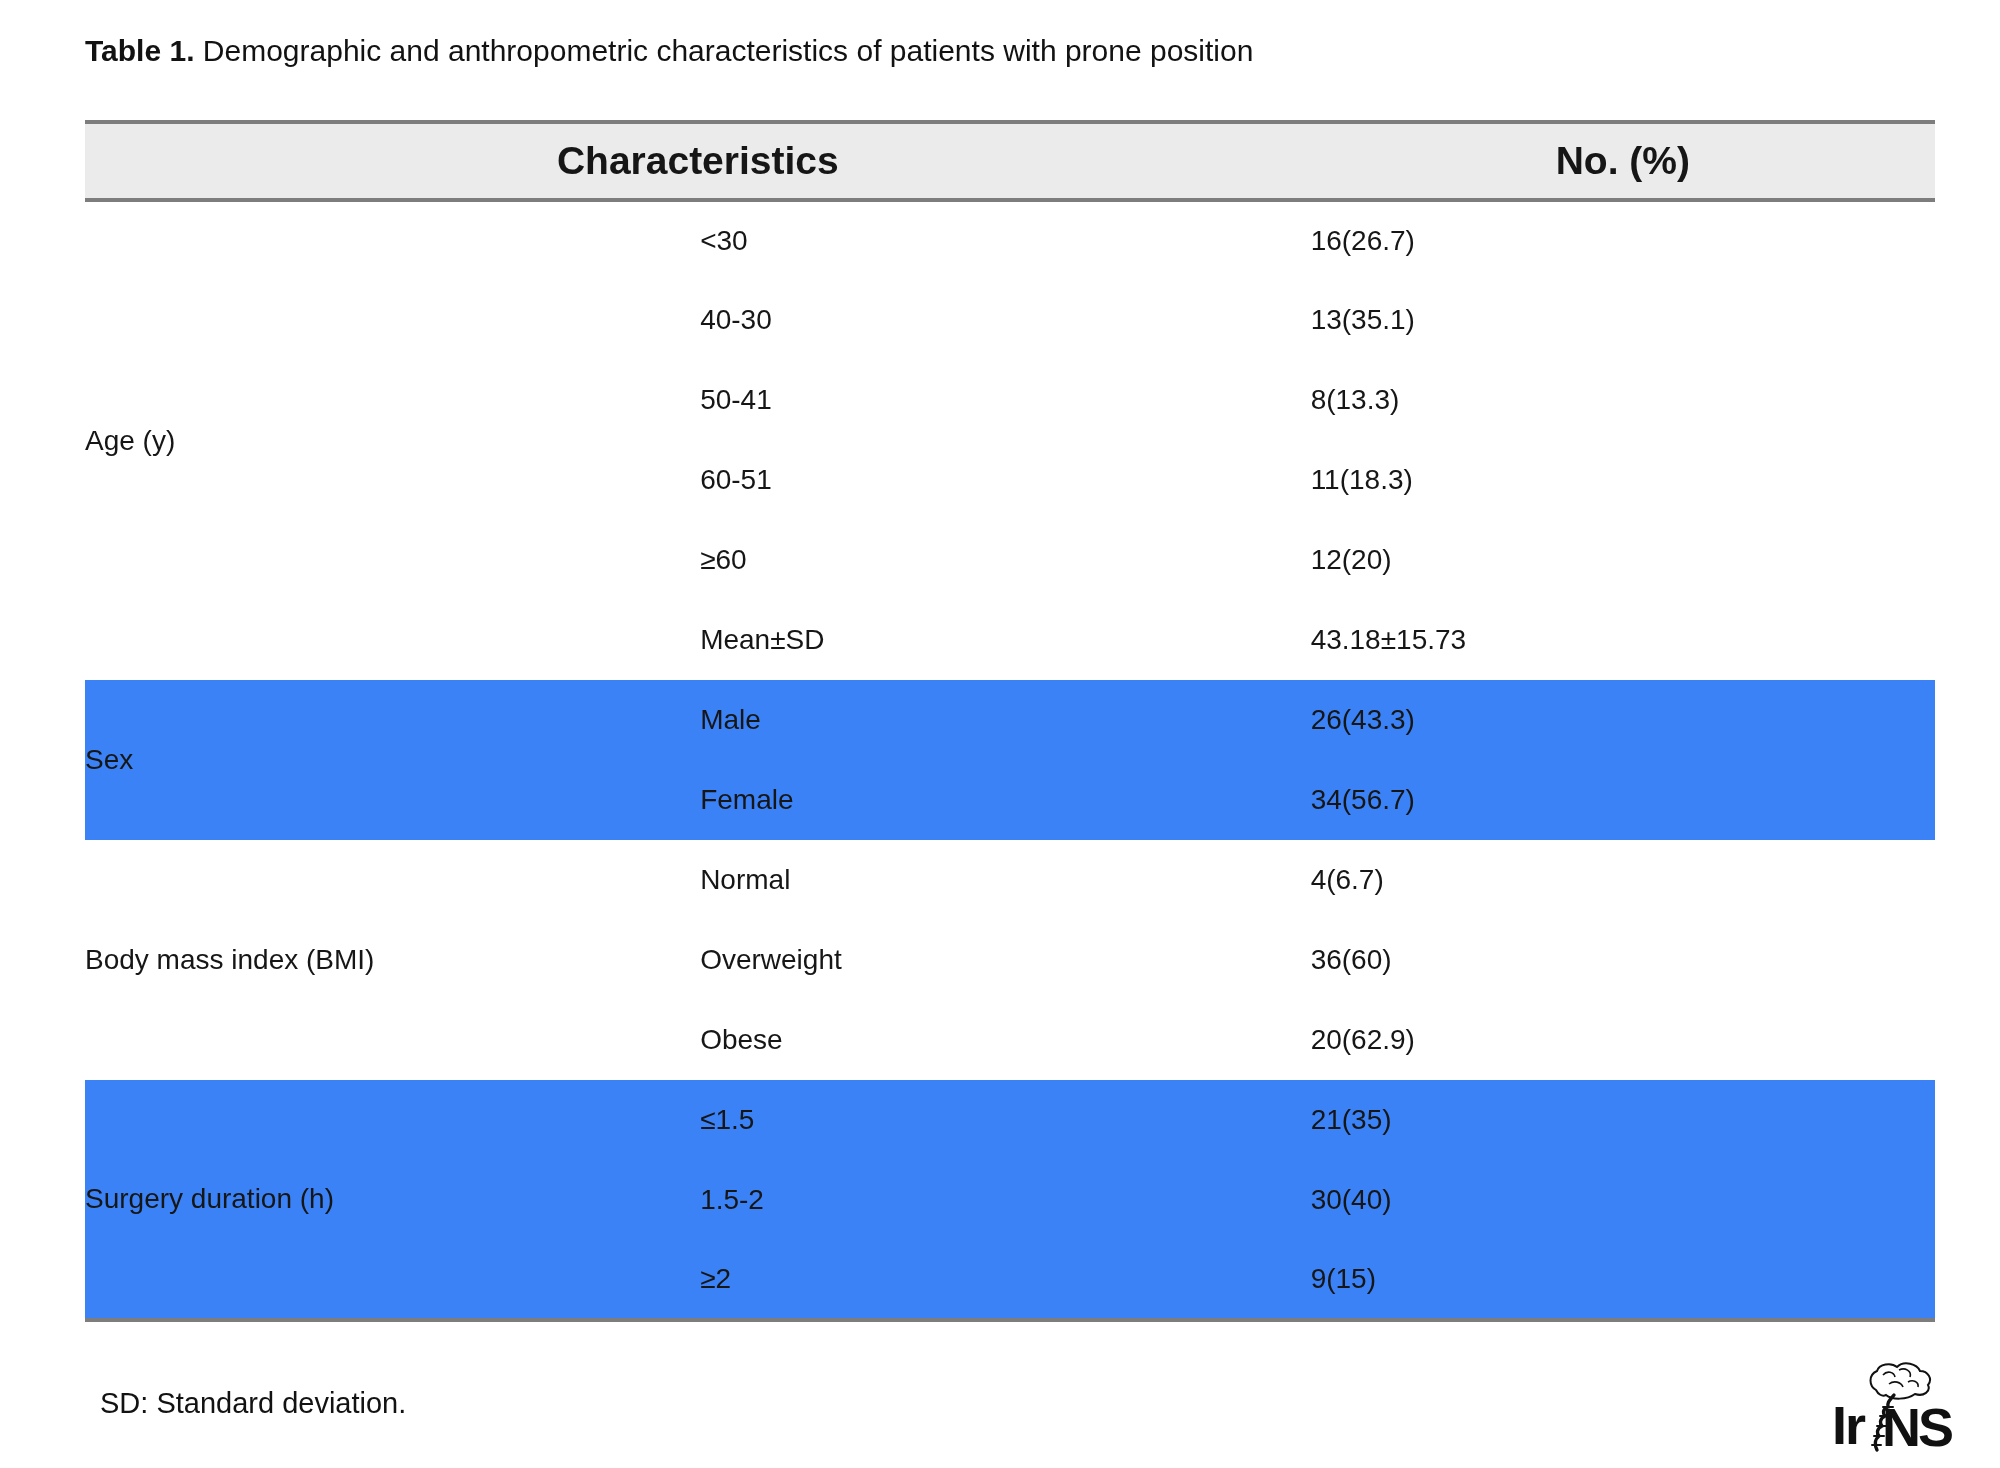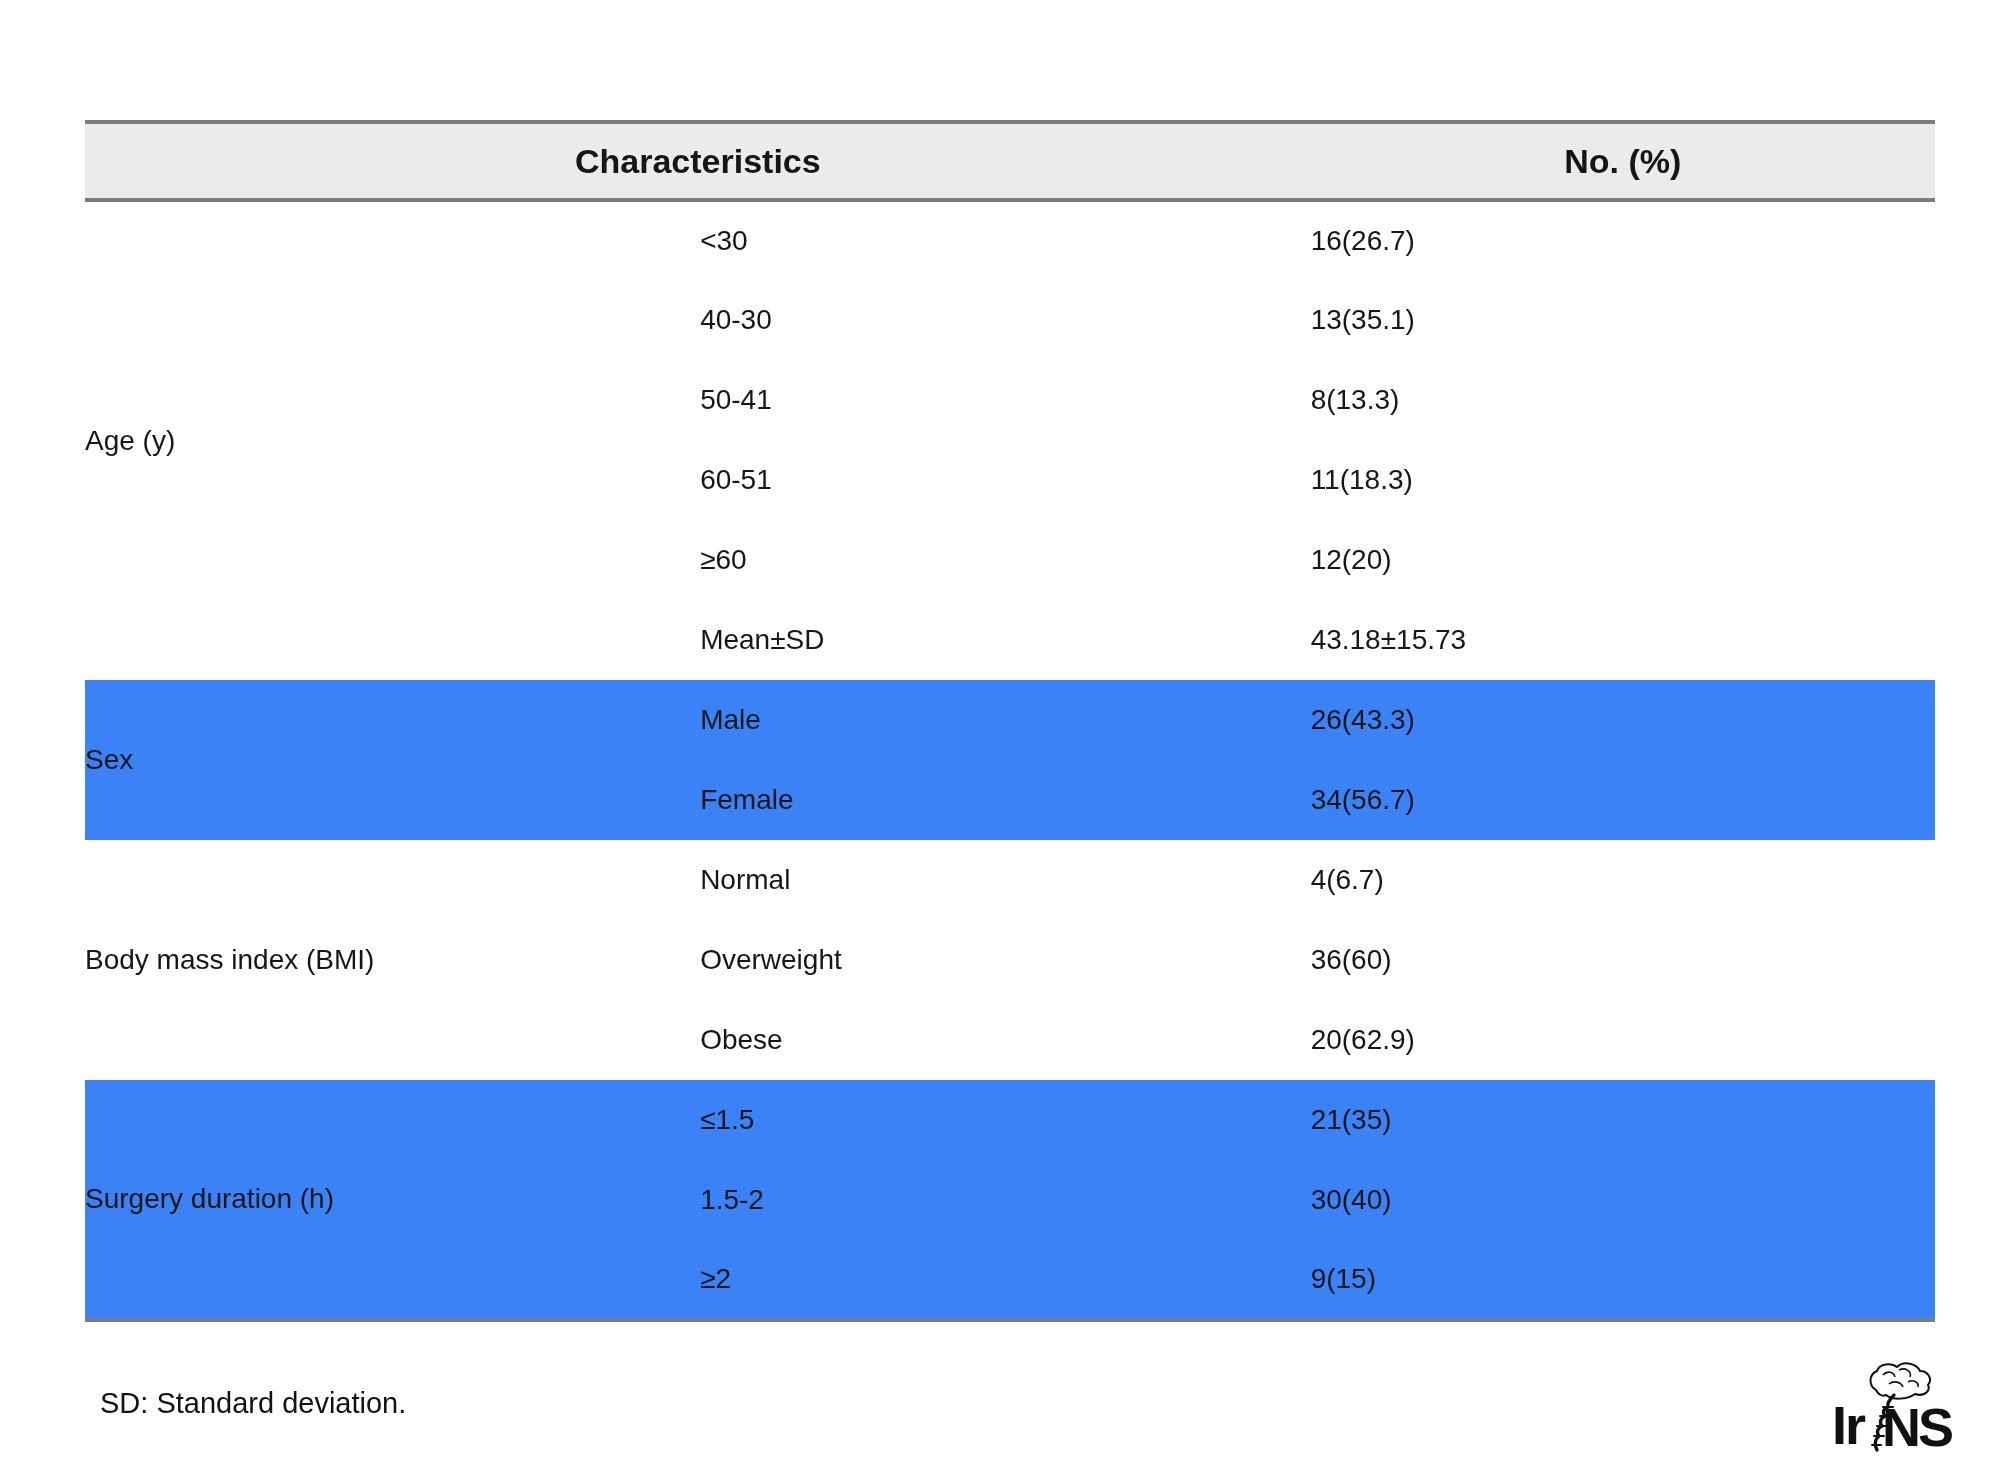--- a/index.html
+++ b/index.html
@@ -36,21 +36,21 @@
     border-bottom: 4px solid #7d7d7d;
   }
   .demo-table col.c1 { width: 33.25%; }
   .demo-table col.c2 { width: 33.0%; }
   .demo-table col.c3 { width: 33.75%; }
 
   .demo-table thead tr { height: 78px; }
   .demo-table th {
     background: #ebebeb;
     font-weight: bold;
-    font-size: 34px;
+    font-size: 39px;
     text-align: center;
     vertical-align: middle;
     border-bottom: 4px solid #7d7d7d;
     padding: 0;
   }
   .demo-table tbody tr { height: 80px; }
   .demo-table td {
     text-align: left;
     vertical-align: middle;
     padding: 0;
@@ -83,20 +83,21 @@
   .logo .outline { fill: #ffffff; stroke: #111111; stroke-width: 2; }
   .logo .squiggle { fill: none; stroke: #111111; stroke-width: 1.6; }
   .logo .spine { fill: none; stroke: #111111; stroke-width: 3.4; stroke-linecap: round; }
   .logo .vertebra { fill: none; stroke: #111111; stroke-width: 2; stroke-linecap: round; }
 </style>
 </head>
 <body>
 
 <div class="page">
 
+  <p class="title"><b>Table 1.</b><span> Demographic and anthropometric characteristics of patients with prone position</span></p>
 
   <table class="demo-table">
     <colgroup>
       <col class="c1">
         <col class="c2">
         <col class="c3">
     </colgroup>
     <thead>
       <tr>
         <th colspan="2">Characteristics</th>

